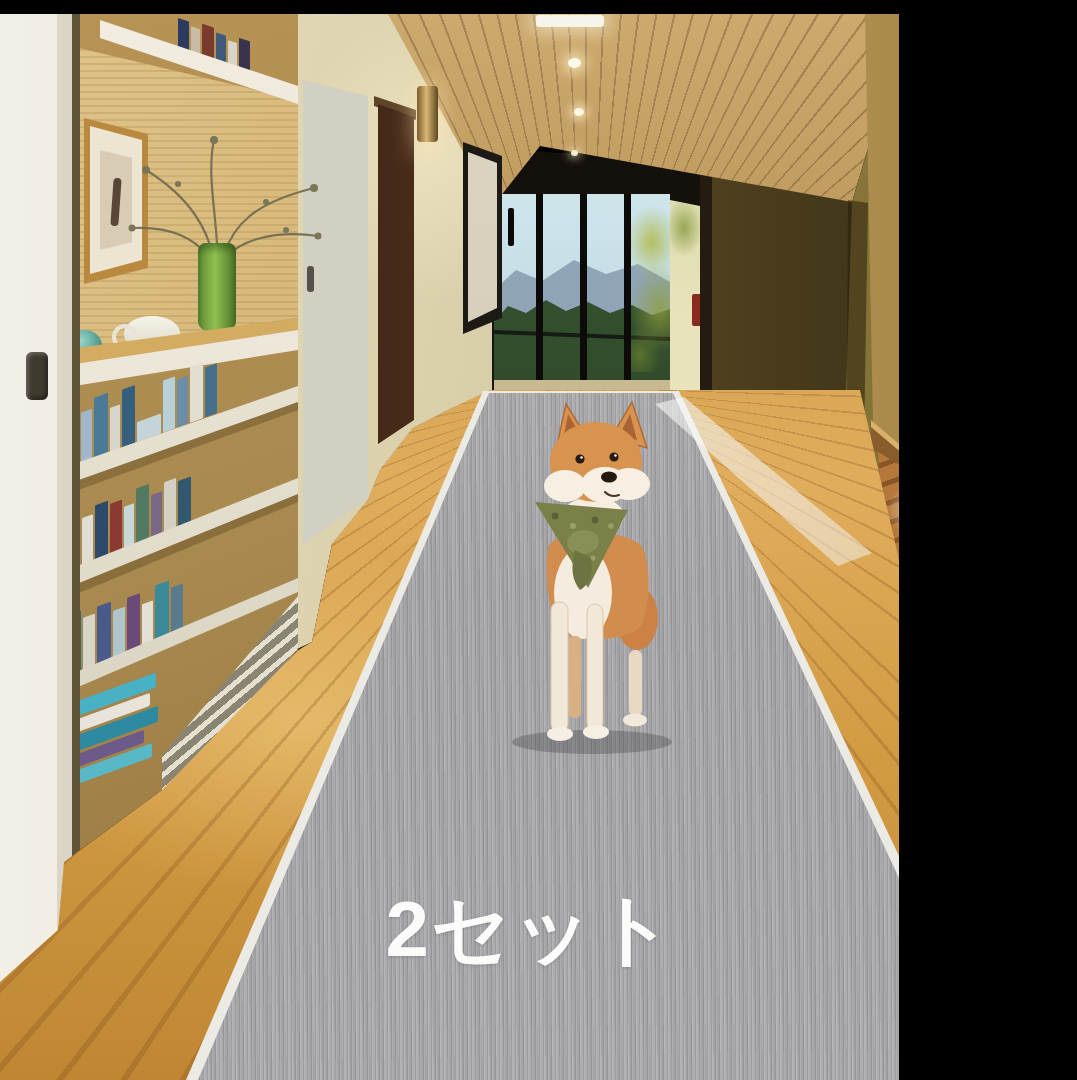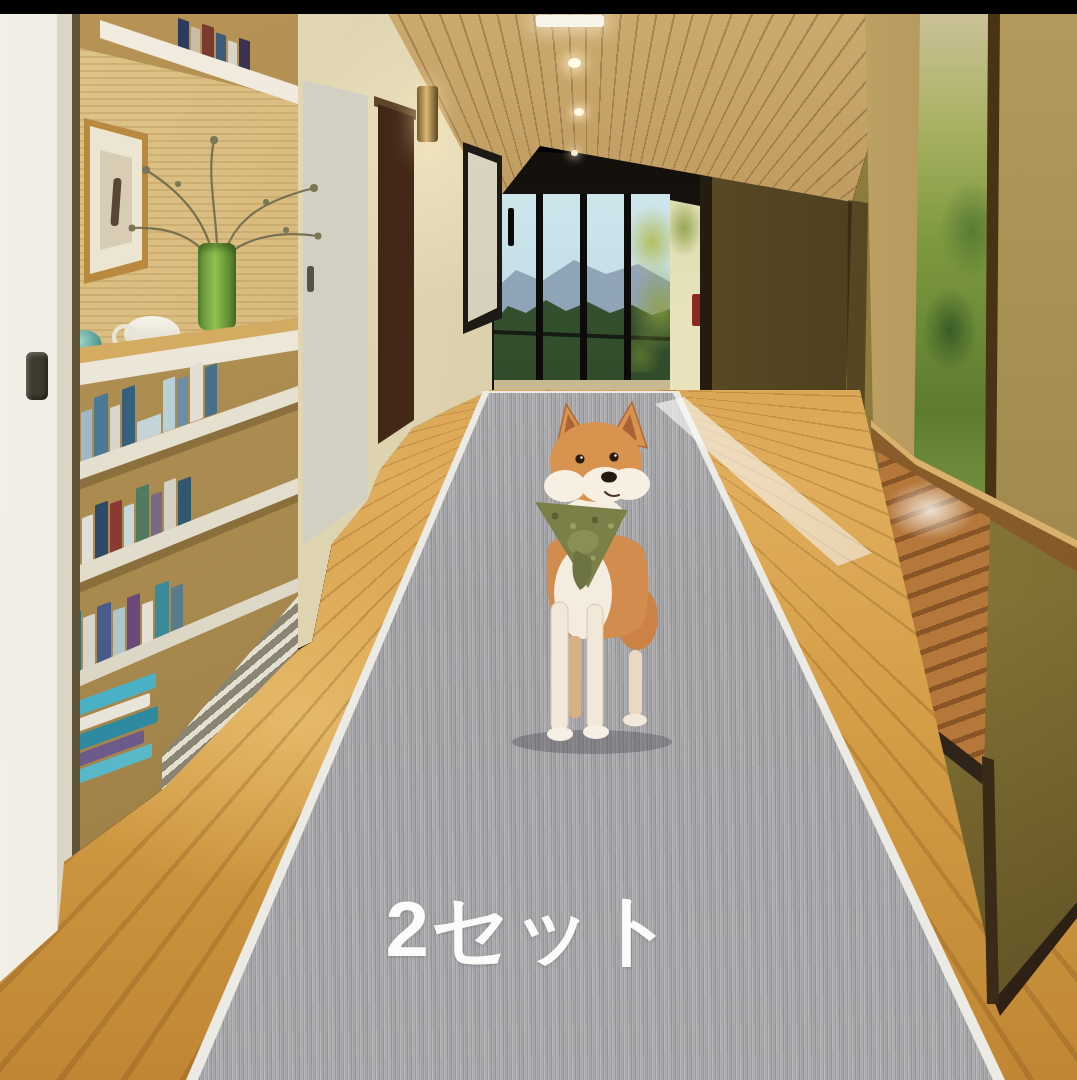--- a/index.html
+++ b/index.html
@@ -1,16 +1,16 @@
 <!DOCTYPE html>
 <html><head>
 <meta charset="utf-8">
 <style>
   html,body{margin:0;padding:0;background:#000;}
-  #stage{position:relative;width:1077px;height:1080px;overflow:hidden;background:#000;
+  #stage{position:relative;width:899px;height:1080px;overflow:hidden;background:#000;
          font-family:"Liberation Sans","DejaVu Sans",sans-serif;}
   .shp{position:absolute;inset:0;}
   .el{position:absolute;}
   #caption{position:absolute;left:231px;top:878px;width:600px;text-align:center;
            font-size:78px;font-weight:bold;color:#fbfbfa;letter-spacing:2px;
            text-shadow:0 1px 3px rgba(90,90,95,.35);}
   .book{display:inline-block;margin-right:2px;border-radius:1px;}
   .bookrow{position:absolute;display:flex;align-items:flex-end;transform-origin:left top;}
 </style>
 </head>

